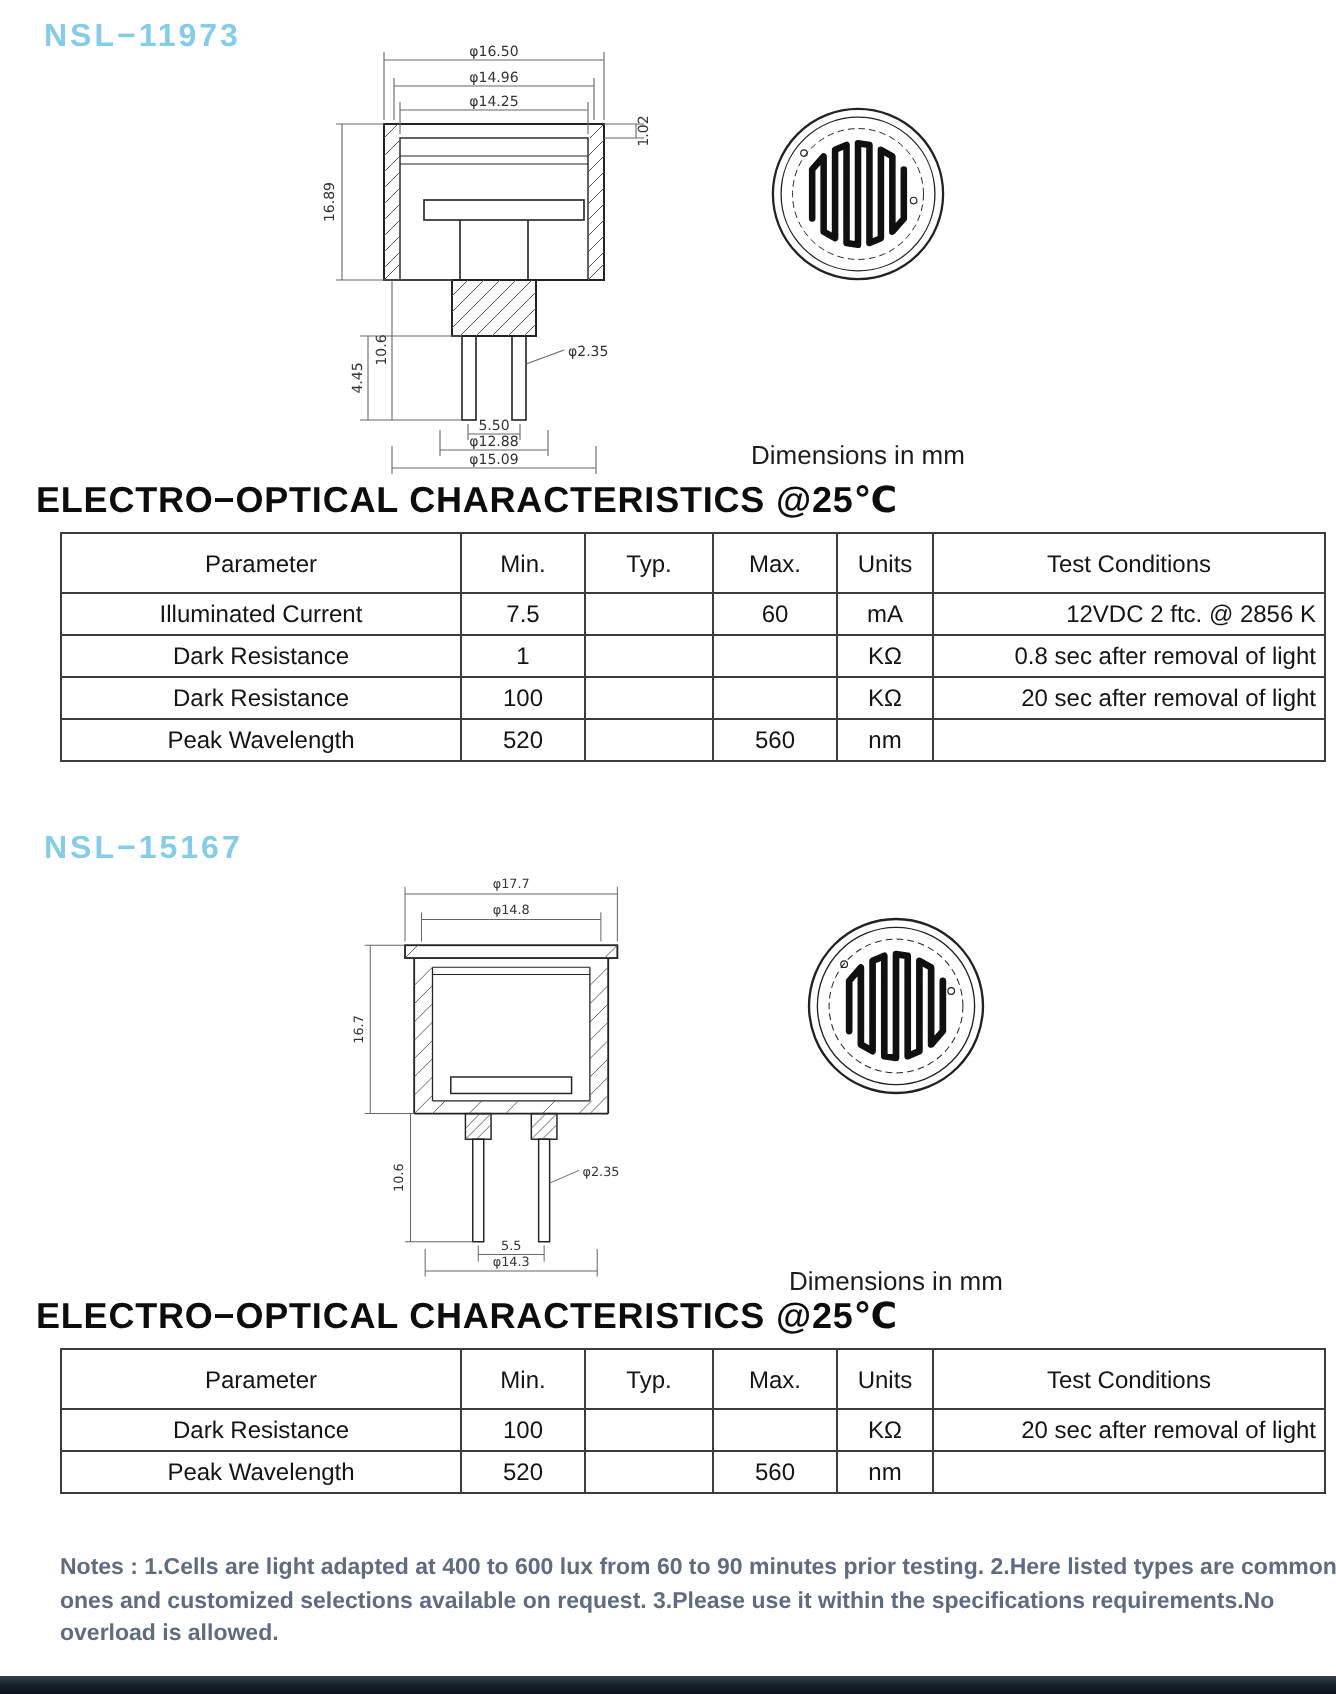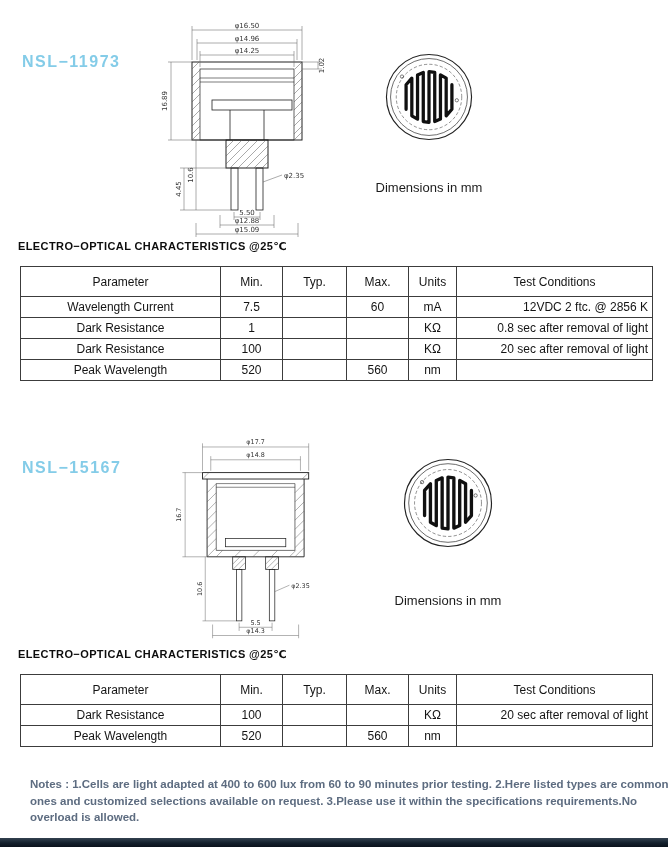--- a/index.html
+++ b/index.html
@@ -1,30 +1,30 @@
 <!DOCTYPE html>
 <html><head>
 <meta charset="utf-8">
 <style>
   * { margin:0; padding:0; box-sizing:border-box; }
   html,body { background:#fff; }
   body { font-family:"Liberation Sans","DejaVu Sans",sans-serif; color:#111; }
   .page { position:relative; width:668px; height:847px; background:#ffffff; overflow:hidden; margin:0 auto; }
 
   .model-title { position:absolute; left:22px; font-size:16px; font-weight:bold;
-                 letter-spacing:1.5px; color:#84cce8;margin-top:43px; }
-  .eo-heading  { position:absolute; left:18px; font-size:11px; font-weight:bold;
+                 letter-spacing:1.5px; color:#84cce8; }
+  .eo-heading  { position:absolute; left:18px; font-size:18px; font-weight:bold;
                  color:#0d0d0d; letter-spacing:0.4px; white-space:nowrap; }
 
   .tech { position:absolute; }
   .tech text { font-family:"DejaVu Sans",sans-serif; }
 
-  .dim-note { position:absolute; width:160px; text-align:center; font-size:13px; color:#1c1c1c; }
-
-  table.eo-table { position:absolute; left:20px; width:632px; border-collapse:collapse; table-layout:fixed; }
+  .dim-note { position:absolute; width:160px; text-align:center; font-size:13px; color:#1c1c1c;margin-top:40px; }
+
+  table.eo-table { position:absolute; left:30px; width:632px; border-collapse:collapse; table-layout:fixed; }
   .eo-table th, .eo-table td { border:1px solid #3c3c3c; font-size:12px; color:#141414;
                                text-align:center; vertical-align:middle; padding:0 4px;
                                white-space:nowrap; overflow:hidden; }
   .eo-table th { height:30px; font-weight:normal; }
   .eo-table td { height:21px; }
   .eo-table td.tc { text-align:right; padding-left:9px; }
 
   .notes { position:absolute; left:30px; top:776px; width:640px; font-size:11.5px;
            line-height:1.45; color:#5d6c80;font-weight:bold; }
 
@@ -157,21 +157,21 @@
         <th>Parameter</th>
         <th>Min.</th>
         <th>Typ.</th>
         <th>Max.</th>
         <th>Units</th>
         <th>Test Conditions</th>
       </tr>
     </thead>
     <tbody>
       <tr>
-        <td>Wavelength Current</td>
+        <td>Illuminated Current</td>
         <td>7.5</td>
         <td></td>
         <td>60</td>
         <td>mA</td>
         <td class="tc">12VDC  2 ftc. @ 2856 K</td>
       </tr>
       <tr>
         <td>Dark Resistance</td>
         <td>1</td>
         <td></td>

